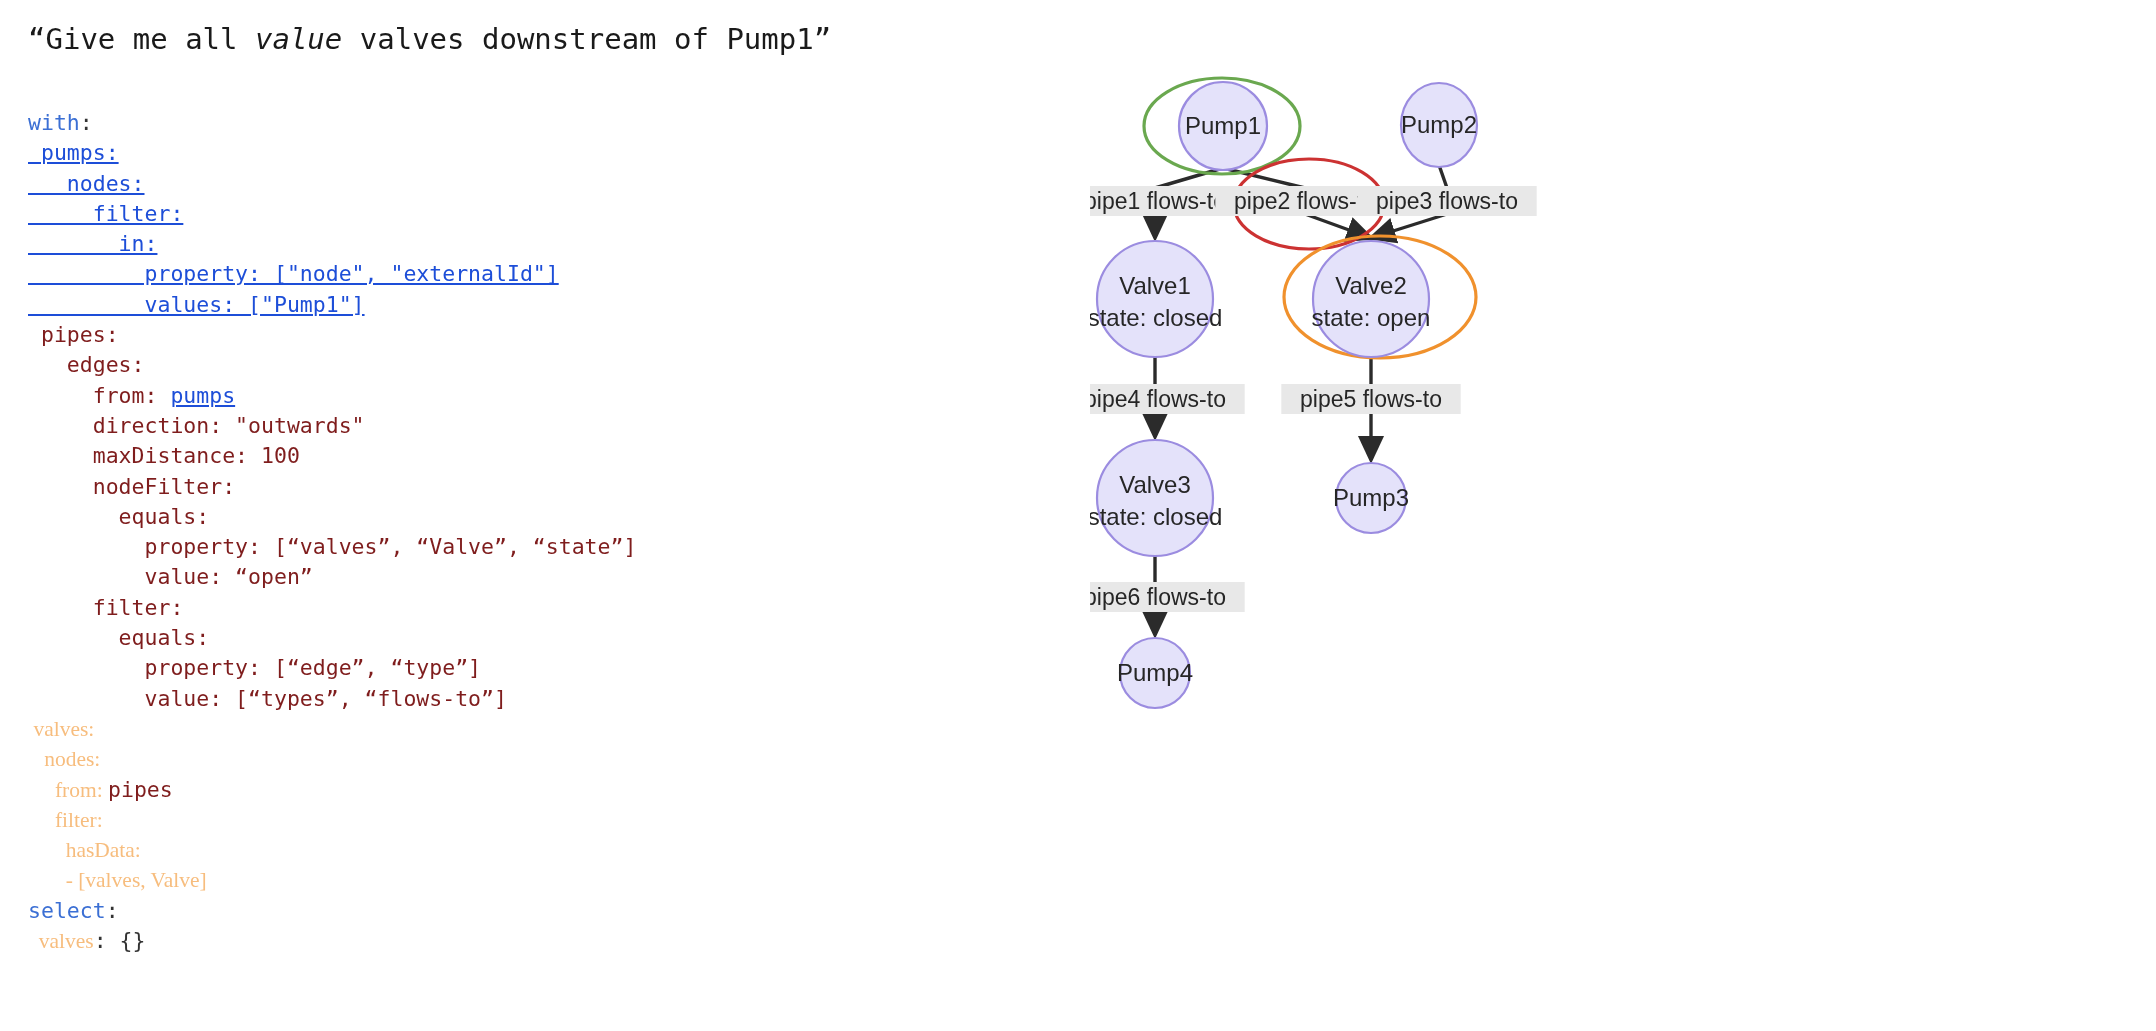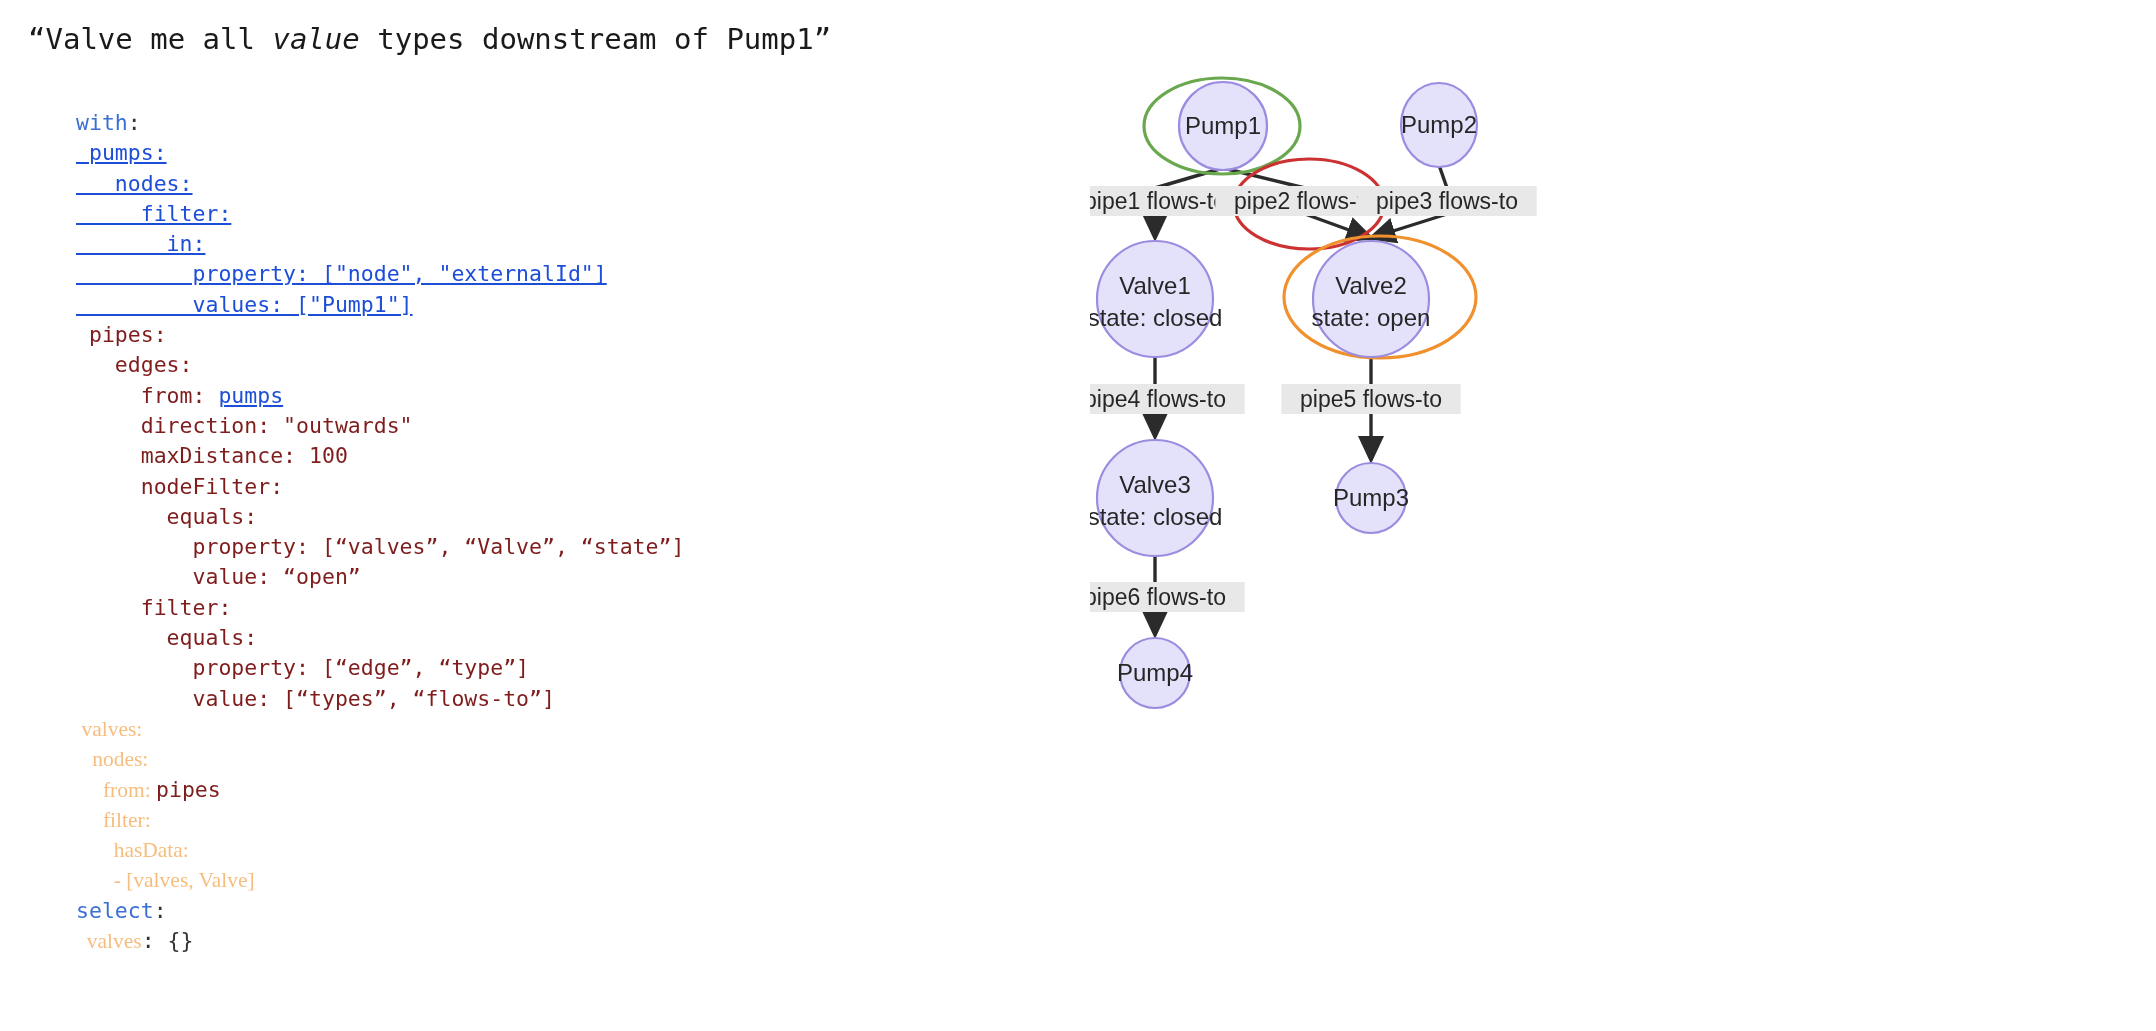--- a/index.html
+++ b/index.html
@@ -41,21 +41,21 @@
 
   #yaml-block {
     position: absolute;
     left: 28px;
     top: 108px;
     font-family: "DejaVu Sans Mono", "Liberation Mono", monospace;
     font-size: 21.5px;
     line-height: 30.3px;
     white-space: pre;
   }
-  .yl { display: block; height: 30.3px; margin-left: 48px; }
+  .yl { display: block; height: 30.3px; }
 
   .c-key-top   { color: #3b6fd4; }
   .c-green     { color: #1d4ed8; text-decoration: underline; }
   .c-red       { color: #7f1d1d; }
   .c-orange    { color: #f7bd7e; font-family: Liberation Serif, serif; }
   .c-plain     { color: #333333; }
 
   
   #graph-pane {
     position: absolute;
@@ -83,21 +83,21 @@
     font-size: 23px;
     fill: #262626;
     text-anchor: middle;
   }
 </style>
 </head>
 <body>
 
 <div id="left-pane">
 
-  <div id="question-line"><span>“Valve me all </span><span class="ital">value</span><span> types downstream of Pump1”</span></div>
+  <div id="question-line"><span>“Give me all </span><span class="ital">value</span><span> valves downstream of Pump1”</span></div>
 
   <div id="yaml-block"><span class="yl"><span class="c-key-top">with</span><span class="c-plain">:</span></span><span class="yl"><span class="c-green"> pumps:</span></span><span class="yl"><span class="c-green">   nodes:</span></span><span class="yl"><span class="c-green">     filter:</span></span><span class="yl"><span class="c-green">       in:</span></span><span class="yl"><span class="c-green">         property: ["node", "externalId"]</span></span><span class="yl"><span class="c-green">         values: ["Pump1"]</span></span><span class="yl"><span class="c-red"> pipes:</span></span><span class="yl"><span class="c-red">   edges:</span></span><span class="yl"><span class="c-red">     from: </span><span class="c-green">pumps</span></span><span class="yl"><span class="c-red">     direction: "outwards"</span></span><span class="yl"><span class="c-red">     maxDistance: 100</span></span><span class="yl"><span class="c-red">     nodeFilter:</span></span><span class="yl"><span class="c-red">       equals:</span></span><span class="yl"><span class="c-red">         property: [“valves”, “Valve”, “state”]</span></span><span class="yl"><span class="c-red">         value: “open”</span></span><span class="yl"><span class="c-red">     filter:</span></span><span class="yl"><span class="c-red">       equals:</span></span><span class="yl"><span class="c-red">         property: [“edge”, “type”]</span></span><span class="yl"><span class="c-red">         value: [“types”, “flows-to”]</span></span><span class="yl"><span class="c-orange"> valves:</span></span><span class="yl"><span class="c-orange">   nodes:</span></span><span class="yl"><span class="c-orange">     from: </span><span class="c-red">pipes</span></span><span class="yl"><span class="c-orange">     filter:</span></span><span class="yl"><span class="c-orange">       hasData:</span></span><span class="yl"><span class="c-orange">       - [valves, Valve]</span></span><span class="yl"><span class="c-key-top">select</span><span class="c-plain">:</span></span><span class="yl"><span class="c-orange">  valves</span><span class="c-plain">: {}</span></span></div>
 
 </div>
 
 <div id="graph-pane">
   <svg id="graph-svg" viewBox="0 0 1066 1031">
     <defs>
       <marker id="arrowhead" markerWidth="9" markerHeight="9" refX="7.2" refY="4.5" orient="auto" markerUnits="strokeWidth">
         <path d="M0,0.6 L8.4,4.5 L0,8.4 z" fill="#2b2b2b"></path>

